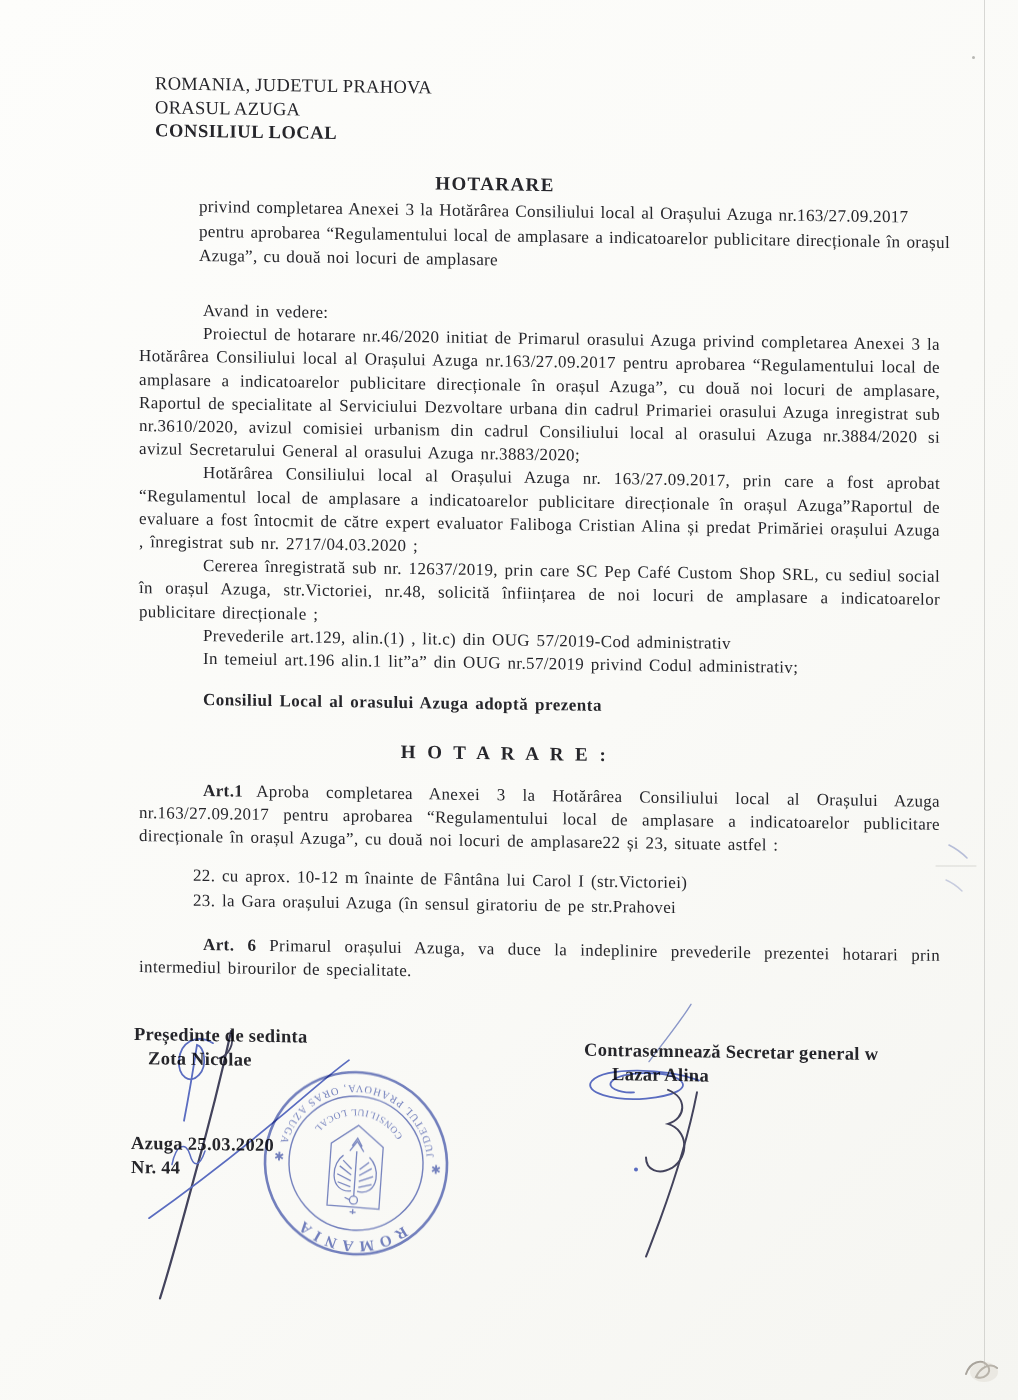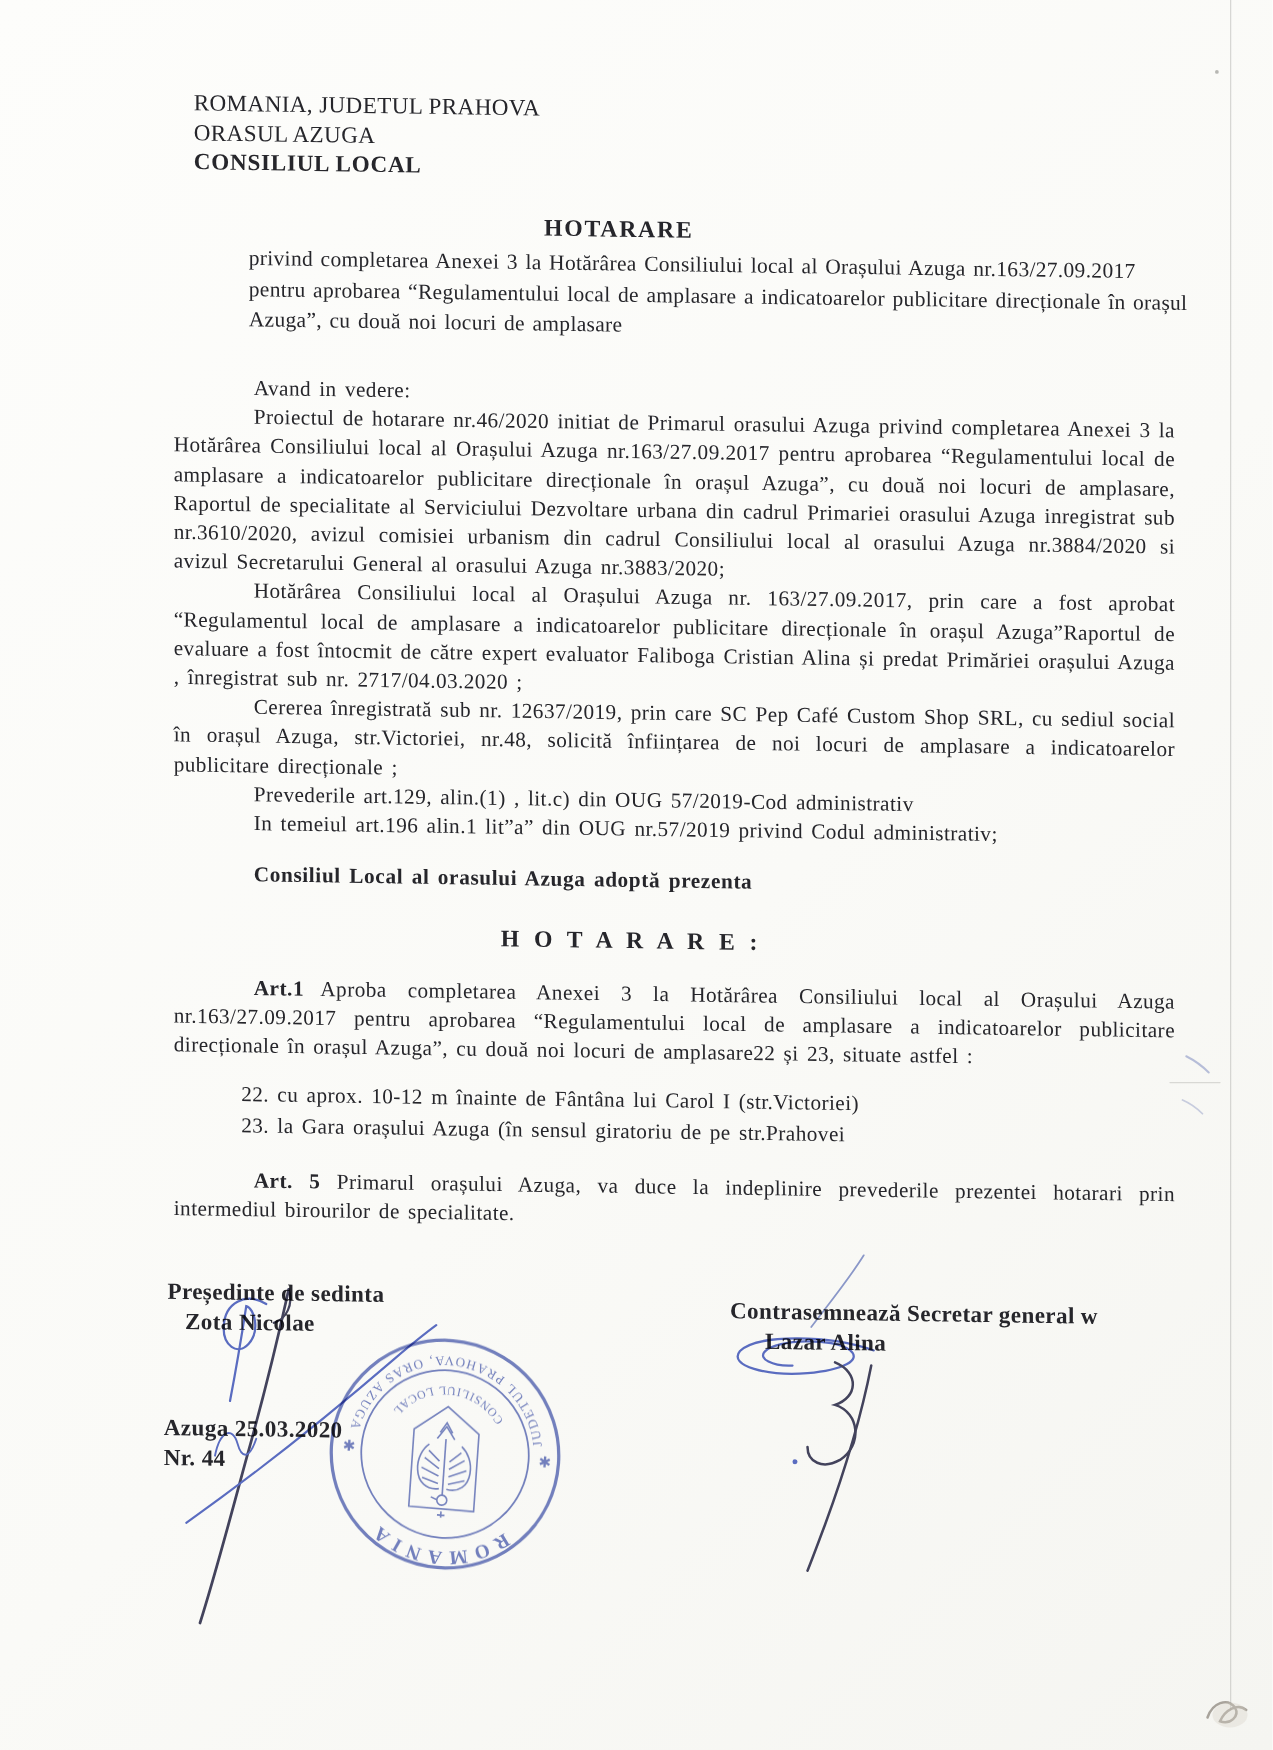--- a/index.html
+++ b/index.html
@@ -64,21 +64,21 @@
     <p class="ind j">Cererea înregistrată sub nr. 12637/2019, prin care  SC Pep Café Custom  Shop SRL, cu sediul social în orașul Azuga, str.Victoriei, nr.48, solicită înființarea de noi locuri de amplasare a indicatoarelor publicitare direcționale ;</p>
     <p class="ind">Prevederile art.129, alin.(1) , lit.c) din OUG 57/2019-Cod administrativ</p>
     <p class="ind">In temeiul art.196 alin.1 lit”a” din OUG nr.57/2019 privind Codul administrativ;</p>
     <p class="ind bold mt18">Consiliul Local al orasului Azuga adoptă prezenta</p>
     <p class="center-heading">H O T A R A R E :</p>
     <p class="ind j mt18"><b class="artlbl">Art.1</b><span>Aproba completarea Anexei 3 la Hotărârea Consiliului local al Orașului Azuga nr.163/27.09.2017 pentru aprobarea  “Regulamentului local de amplasare a indicatoarelor publicitare direcționale  în orașul Azuga”, cu două noi locuri de amplasare22 și 23, situate astfel :</span></p>
     <div class="items">
       <div>22.  cu aprox. 10-12 m înainte de Fântâna lui Carol I (str.Victoriei)</div>
       <div>23.  la Gara orașului Azuga (în sensul giratoriu de pe str.Prahovei</div>
     </div>
-    <p class="ind j mt20"><b class="artlbl">Art. 5</b><span>Primarul orașului Azuga, va duce la indeplinire prevederile prezentei hotarari prin intermediul birourilor de specialitate.</span></p>
+    <p class="ind j mt20"><b class="artlbl">Art. 6</b><span>Primarul orașului Azuga, va duce la indeplinire prevederile prezentei hotarari prin intermediul birourilor de specialitate.</span></p>
   </div>
 
   <div class="sigblock" id="sig-left">
     <div>Președinte de sedinta</div>
     <div class="name">Zota Nicolae</div>
   </div>
 
   <div class="sigblock" id="sig-right">
     <div>Contrasemnează  Secretar general w</div>
     <div class="name">Lazar Alina</div>

